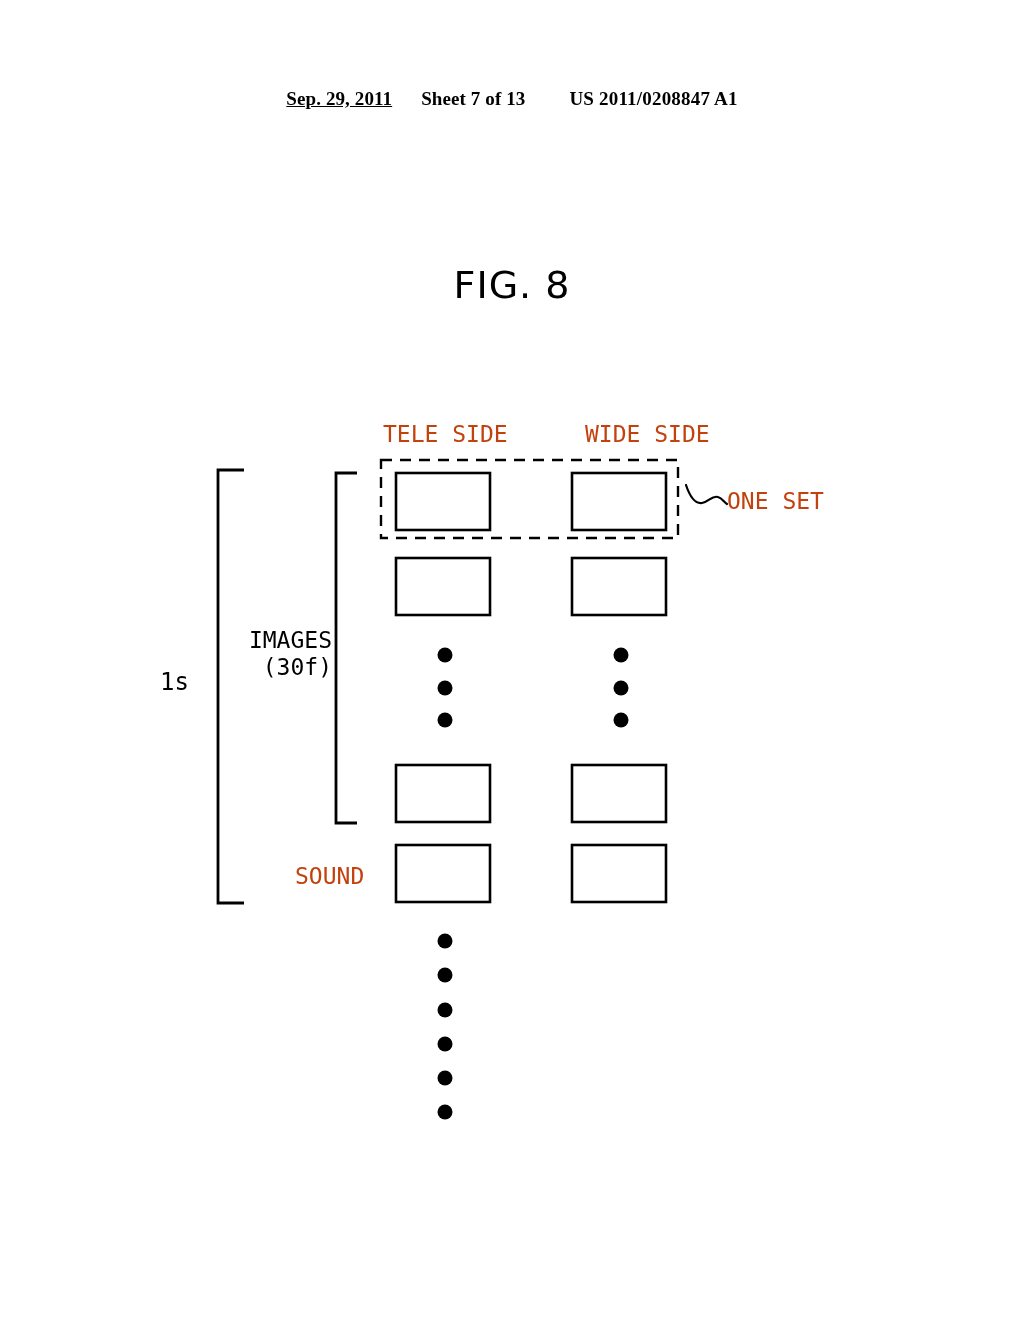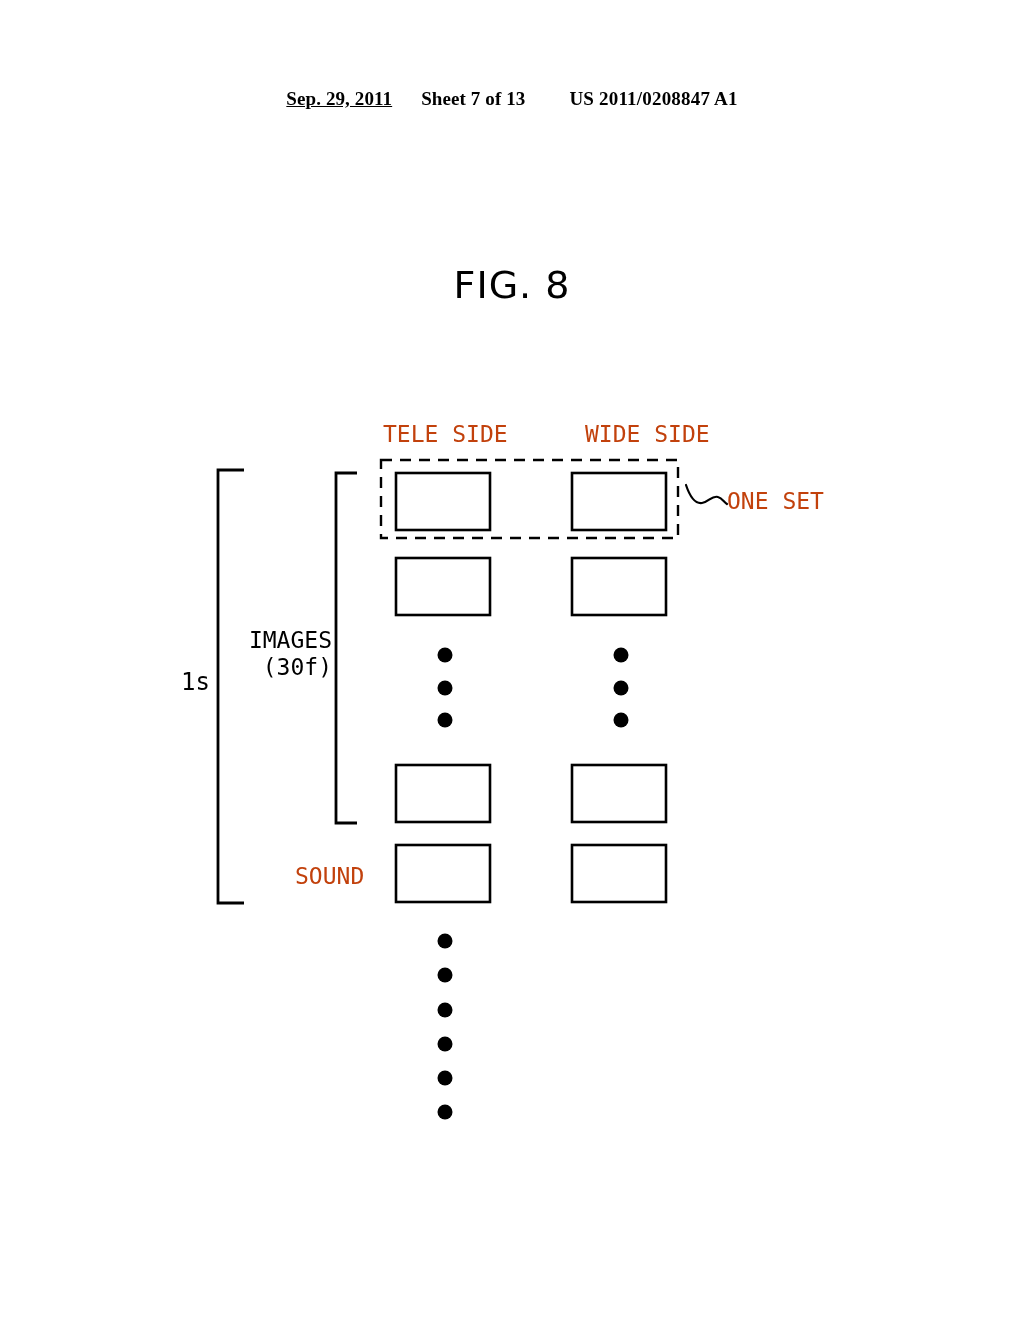--- a/index.html
+++ b/index.html
@@ -87,21 +87,21 @@
     text-align: right;
     font-family: "DejaVu Sans Mono", monospace;
     font-size: 23px;
     line-height: 27px;
     white-space: nowrap;
   }
   #lbl-images .line2 { display: block; }
 
   #lbl-1s {
     position: absolute;
-    left: 181px;
+    left: 160px;
     top: 668px;
     font-family: "DejaVu Sans Mono", monospace;
     font-size: 24px;
     white-space: nowrap;
   }
 </style>
 </head>
 <body>
 
 <div id="page-header">

